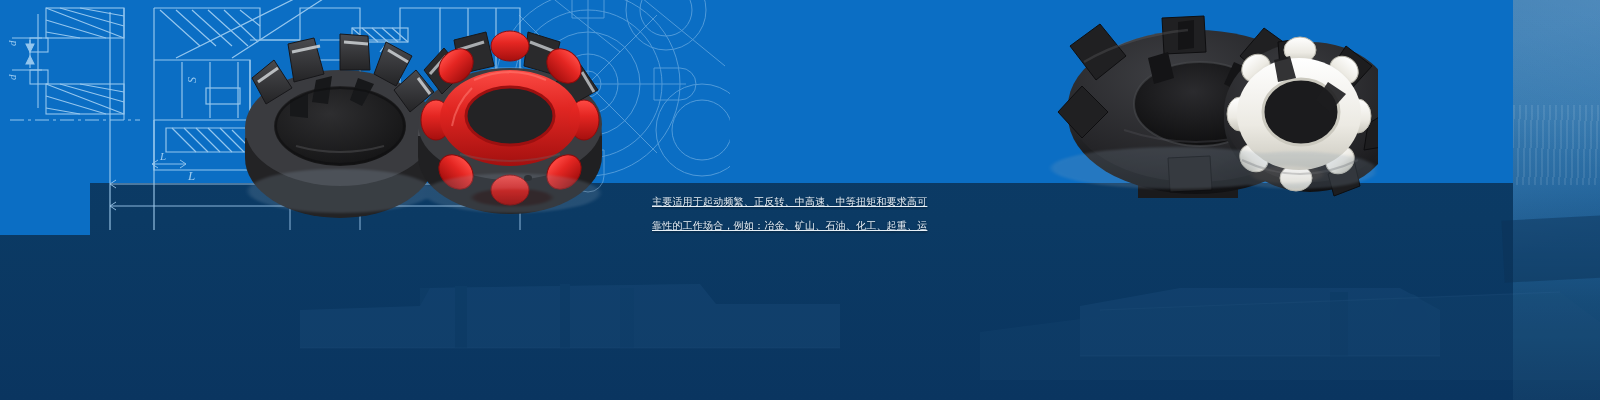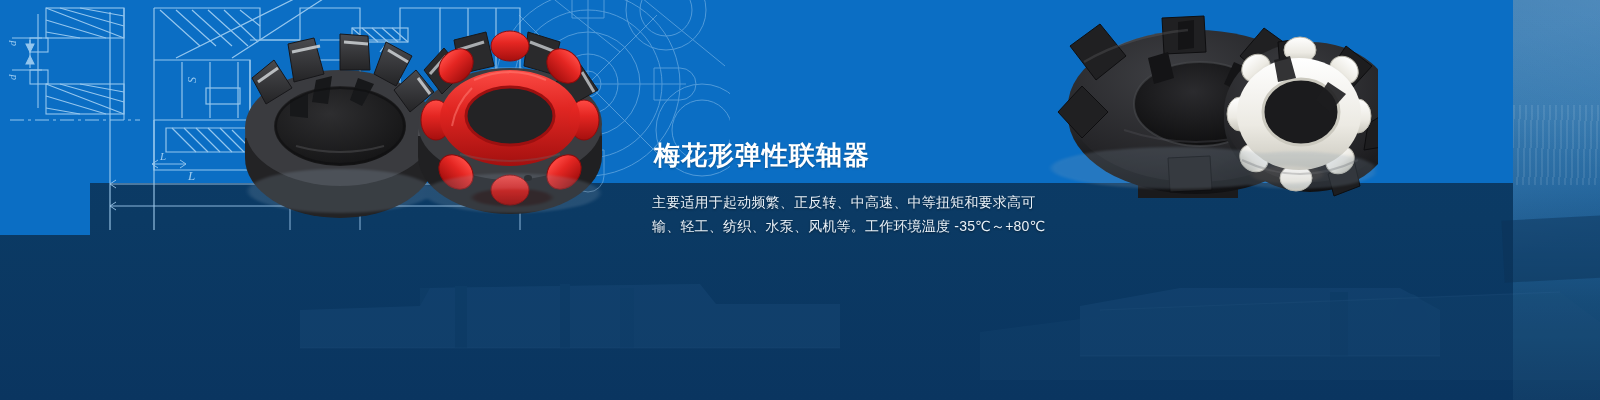--- a/index.html
+++ b/index.html
@@ -49,22 +49,23 @@
 
   
   .title{
     position:absolute;left:654px;top:140px;
     color:#ffffff;font-size:26px;font-weight:bold;letter-spacing:1px;
     line-height:30px;white-space:nowrap;
     text-shadow:0 1px 2px rgba(0,0,0,.28);
   }
   .desc{
     position:absolute;left:652px;top:190px;width:400px;
-    color:#e9f1f8;font-size:14px;line-height:24px;letter-spacing:.2px;
+    color:#e9f1f8;font-size:10px;line-height:24px;letter-spacing:.2px;
     text-shadow:0 1px 2px rgba(0,0,0,.45);
+    text-decoration:underline;
   }
   .desc div{white-space:nowrap;}
 </style>
 </head>
 <body>
 
 <div class="banner">
 
   <div class="bg-dark"></div>
   <div class="bg-bright"></div>
@@ -377,20 +378,19 @@
     </g>
     <g fill="#24557f" opacity=".45">
       <path d="M1100 40 L1560 22 L1600 52 L1600 110 L1100 110 Z"></path>
       <path d="M980 62 L1120 44 L1120 110 L980 110 Z"></path>
     </g>
     <g fill="none" stroke="#5c8fc0" stroke-width="1.2" opacity=".25">
       <path d="M300 78 L840 78 M1080 86 L1440 86 M1100 40 L1560 22"></path>
     </g>
   </svg>
 
-  <div class="title">梅花形弹性联轴器</div>
 
   <div class="desc">
     <div>主要适用于起动频繁、正反转、中高速、中等扭矩和要求高可</div>
-    <div>输、轻工、纺织、水泵、风机等。工作环境温度 -35℃～+80℃</div>
+    <div>靠性的工作场合，例如：冶金、矿山、石油、化工、起重、运</div>
   </div>
 
 </div>
 
 </body></html>

